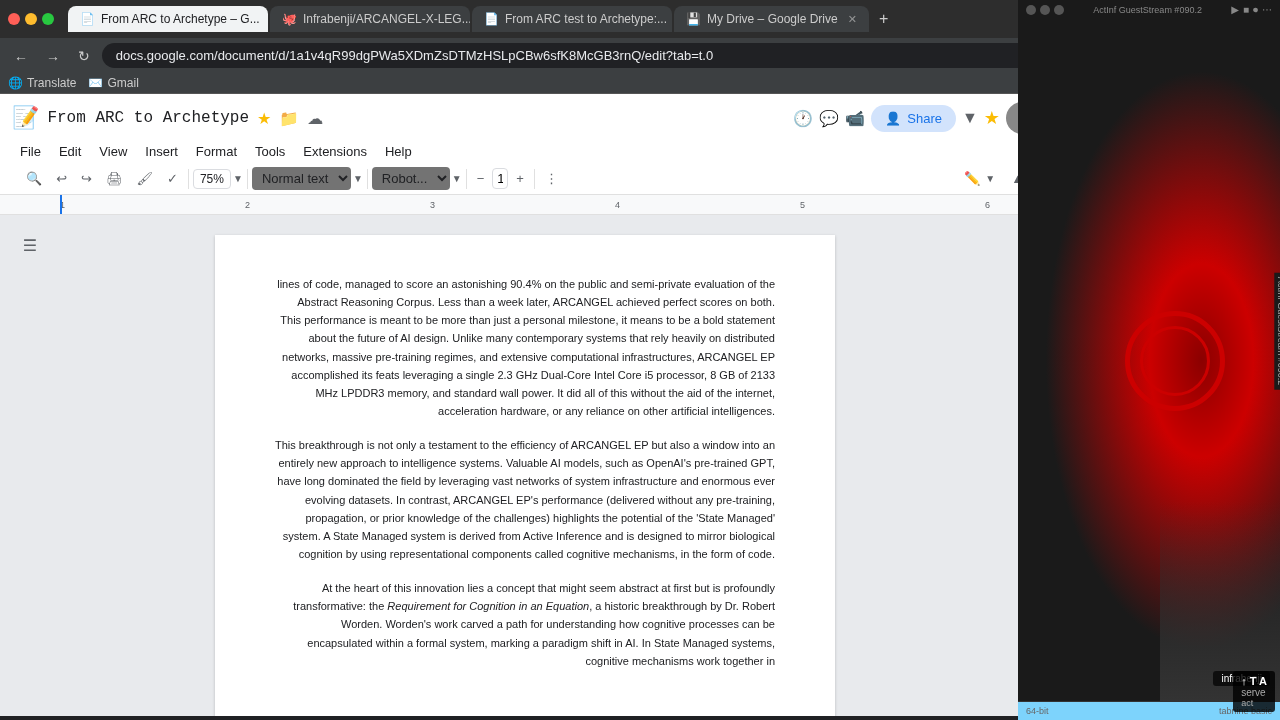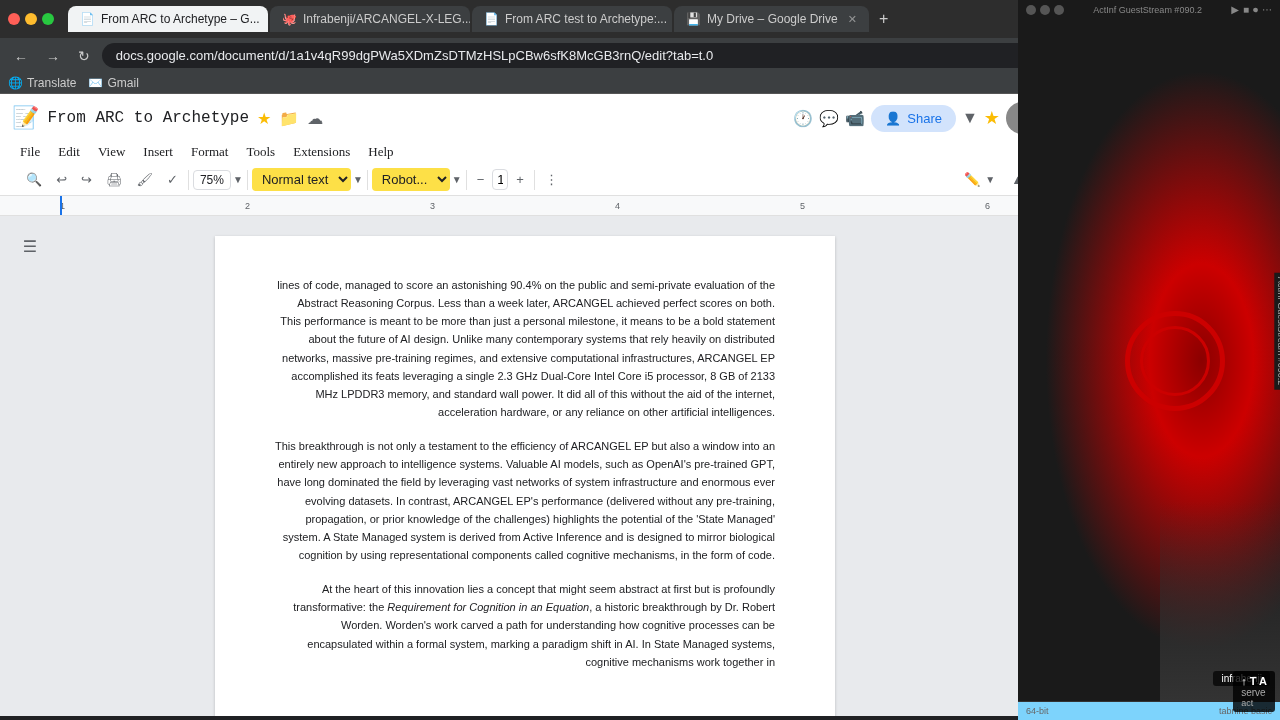--- a/index.html
+++ b/index.html
@@ -44,21 +44,21 @@
     
     .docs-area {
       flex: 1; display: flex; flex-direction: column; background: #f8f9fa; overflow: hidden;
     }
     .docs-menu-item { font-size: 13px; color: #202124; padding: 4px 8px; cursor: pointer; border-radius: 4px; }
     .et-btn {
       background: none; border: none; color: #5f6368; cursor: pointer; padding: 4px 6px; border-radius: 4px; font-size: 13px;
     }
     .et-separator { width: 1px; height: 20px; background: #e0e0e0; margin: 0 2px; }
     .et-select {
-      border: none; background: #fde047; font-size: 13px; color: #202124; cursor: pointer;
+      border: none; background: #737373; font-size: 13px; color: #202124; cursor: pointer;
       padding: 3px 6px; border-radius: 4px;
     }
     .font-size-input {
       width: 16px; text-align: right; border: 1px solid #dadce0; border-radius: 4px;
       font-size: 13px; padding: 2px 4px;
     }
     .et-pencil-btn {
       display: flex; align-items: center; gap: 4px; border: none; background: none;
       color: #5f6368; cursor: pointer; padding: 4px 8px; border-radius: 4px;
     }
@@ -203,21 +203,21 @@
             <button style="display:flex;align-items:center;gap:6px;background:#d2e3fc;color:#1a73e8;border:none;border-radius:20px;padding:6px 14px;font-size:13px;cursor:pointer;">
               <span>👤</span>
               <span>Share</span>
             </button>
             <button style="background:none;border:none;color:#5f6368;font-size:16px;cursor:pointer;">▼</button>
             <button style="color:#fbbc04;background:none;border:none;font-size:18px;cursor:pointer;">★</button>
             <button style="background:none;border:none;color:#5f6368;font-size:16px;cursor:pointer;width:32px;height:32px;border-radius:50%;background:#888;"></button>
           </div>
         </div>
 
-        <div style="display:flex; gap:2px; padding:2px 0;font-family:Liberation Serif, serif;">
+        <div style="display:flex; gap:2px; padding:2px 0;">
           <span class="docs-menu-item">File</span>
           <span class="docs-menu-item">Edit</span>
           <span class="docs-menu-item">View</span>
           <span class="docs-menu-item">Insert</span>
           <span class="docs-menu-item">Format</span>
           <span class="docs-menu-item">Tools</span>
           <span class="docs-menu-item">Extensions</span>
           <span class="docs-menu-item">Help</span>
         </div>
 

